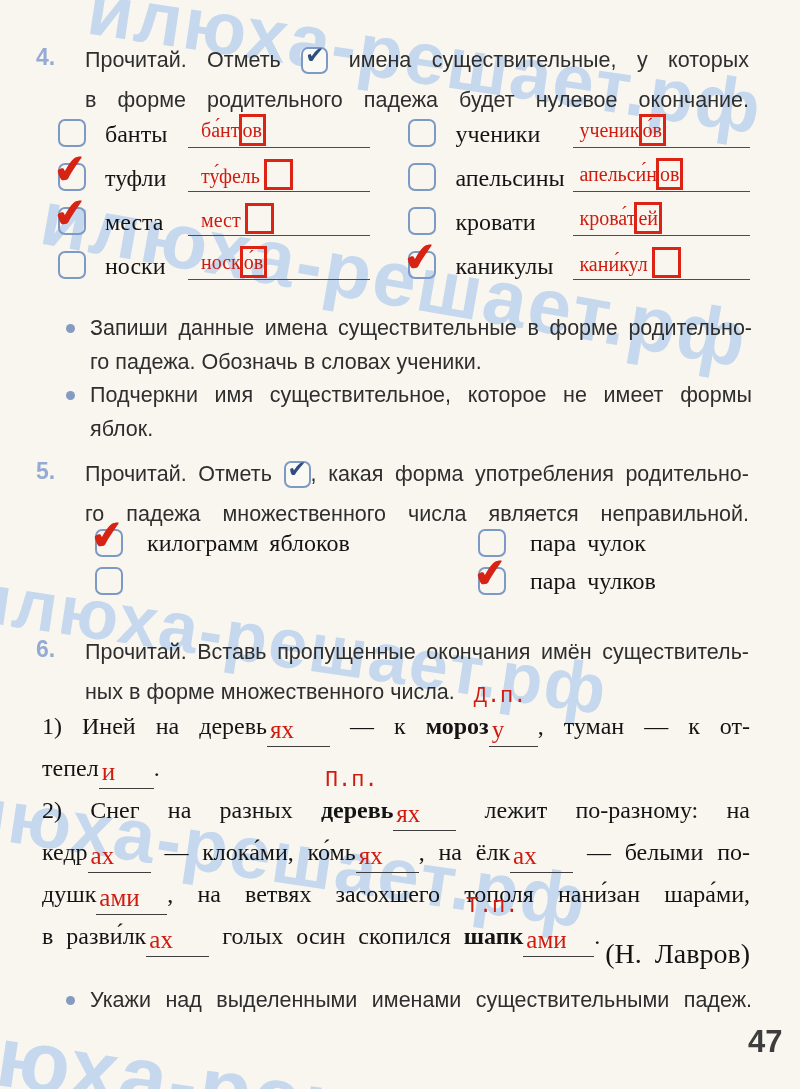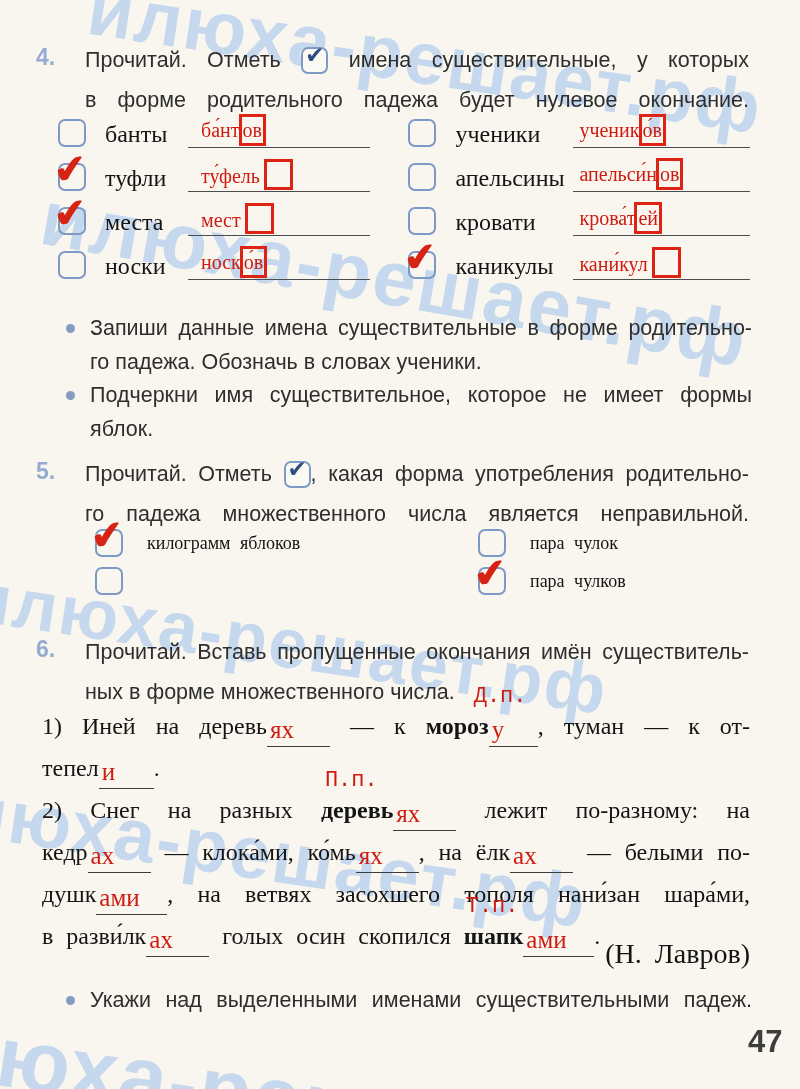--- a/index.html
+++ b/index.html
@@ -79,21 +79,21 @@
     font-size:21.5px;line-height:33.5px;color:#2e2e2e;}
   .bullet{position:relative;padding-left:26px;}
   .bdot{position:absolute;left:2px;top:12px;width:9px;height:9px;border-radius:50%;
     background:#849cc1;}
   
   .opts{left:95px;top:524px;width:655px;display:flex;}
   .opts .oc-l{width:383px;}
   .opts .oc-r{width:272px;}
   .orow{height:38px;display:flex;align-items:center;position:relative;}
   .orow .cb{margin-bottom:0;}
-  .olabel{font-size:18px;margin-left:24px;color:#141414;word-spacing:5px;}
+  .olabel{font-size:24px;margin-left:24px;color:#141414;word-spacing:5px;}
   
   .passage{
     left:42px;top:705px;width:708px;font-size:24px;line-height:42px;color:#141414;
   }
   .pline{height:42px;}
   .bw{font-weight:bold;}
   .blank{
     display:inline-block;min-width:60px;border-bottom:1.7px solid #3d3d3d;
     color:#cf1b10;font-size:25px;line-height:25px;height:29px;
     padding-left:3px;vertical-align:-4px;white-space:nowrap;

